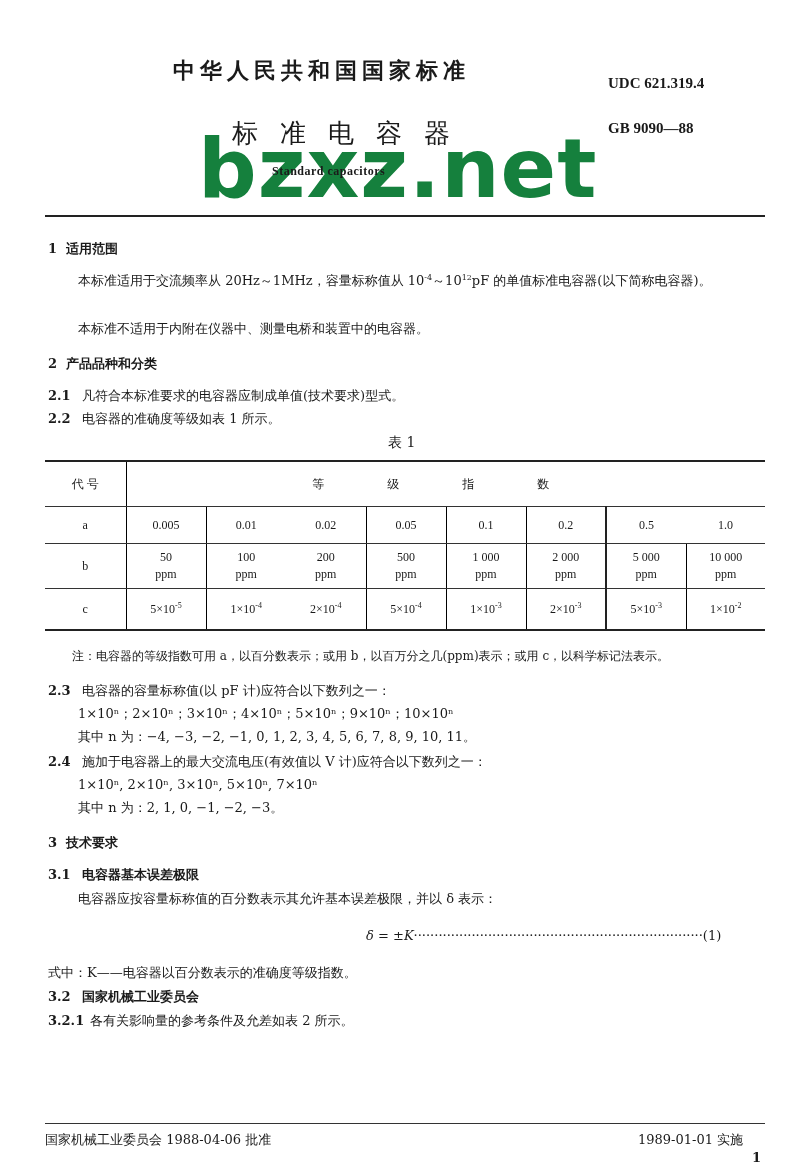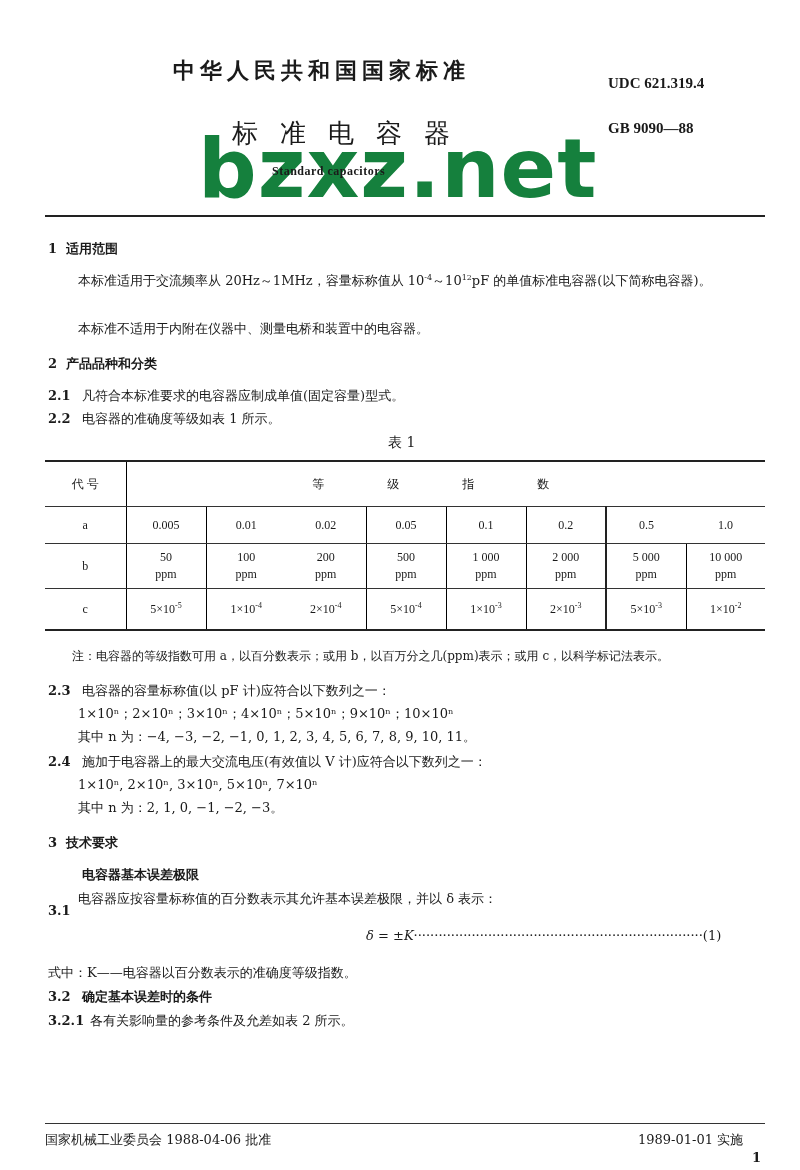--- a/index.html
+++ b/index.html
@@ -62,21 +62,21 @@
 <div class="abs text h num" style="top:240px;">1</div>
 <div class="abs text h" style="left:66px; top:240px;">适用范围</div>
 <div class="abs text para" style="top:272px;">
   <span>本标准适用于交流频率从 20Hz～1MHz，容量标称值从 10</span><sup>-4</sup><span>～10</span><sup>12</sup><span>pF 的单值标准电容器(以下简称电容器)。</span>
 </div>
 <div class="abs text ind" style="top:320px;">本标准不适用于内附在仪器中、测量电桥和装置中的电容器。</div>
 
 <div class="abs text h num" style="top:355px;">2</div>
 <div class="abs text h" style="left:66px; top:355px;">产品品种和分类</div>
 <div class="abs text h num" style="top:387px;">2.1</div>
-<div class="abs text lbl" style="top:387px;">凡符合本标准要求的电容器应制成单值(固定容量)型式。</div>
+<div class="abs text lbl" style="top:387px;">凡符合本标准要求的电容器应制成单值(技术要求)型式。</div>
 <div class="abs text h num" style="top:410px;">2.2</div>
 <div class="abs text lbl" style="top:410px;">电容器的准确度等级如表 1 所示。</div>
 <div class="abs caption">表 1</div>
 
 <table class="t1">
   <colgroup>
     <col style="width:81px">
       <col style="width:80px">
       <col style="width:80px">
       <col style="width:80px">
@@ -158,30 +158,30 @@
 <div class="abs text ind" style="top:705px;">1×10ⁿ；2×10ⁿ；3×10ⁿ；4×10ⁿ；5×10ⁿ；9×10ⁿ；10×10ⁿ</div>
 <div class="abs text ind" style="top:728px;">其中 n 为：−4, −3, −2, −1, 0, 1, 2, 3, 4, 5, 6, 7, 8, 9, 10, 11。</div>
 
 <div class="abs text h num" style="top:753px;">2.4</div>
 <div class="abs text lbl" style="top:753px;">施加于电容器上的最大交流电压(有效值以 V 计)应符合以下数列之一：</div>
 <div class="abs text ind" style="top:776px;">1×10ⁿ, 2×10ⁿ, 3×10ⁿ, 5×10ⁿ, 7×10ⁿ</div>
 <div class="abs text ind" style="top:799px;">其中 n 为：2, 1, 0, −1, −2, −3。</div>
 
 <div class="abs text h num" style="top:834px;">3</div>
 <div class="abs text h" style="left:66px; top:834px;">技术要求</div>
-<div class="abs text h num" style="top:866px;margin-top:36px;">3.1</div>
+<div class="abs text h num" style="top:866px;">3.1</div>
 <div class="abs text h lbl" style="top:866px;">电容器基本误差极限</div>
 <div class="abs text ind" style="top:890px;">电容器应按容量标称值的百分数表示其允许基本误差极限，并以 δ 表示：</div>
 
 <div class="abs text formula">
   <span>δ = ±K</span><span class="dots">······································································</span><span style="font-style:normal">(1)</span>
 </div>
 
 <div class="abs text num" style="top:964px;">式中：K——电容器以百分数表示的准确度等级指数。</div>
 <div class="abs text h num" style="top:988px;">3.2</div>
-<div class="abs text h lbl" style="top:988px;">确定基本误差时的条件</div>
+<div class="abs text h lbl" style="top:988px;">国家机械工业委员会</div>
 <div class="abs text h num" style="top:1012px;">3.2.1</div>
 <div class="abs text" style="left:90px; top:1012px;">各有关影响量的参考条件及允差如表 2 所示。</div>
 
 <div class="abs rule-bot"></div>
 <div class="abs footer-left">国家机械工业委员会 1988-04-06 批准</div>
 <div class="abs footer-right">1989-01-01 实施</div>
 <div class="abs page-no">1</div>
 
 </body></html>

